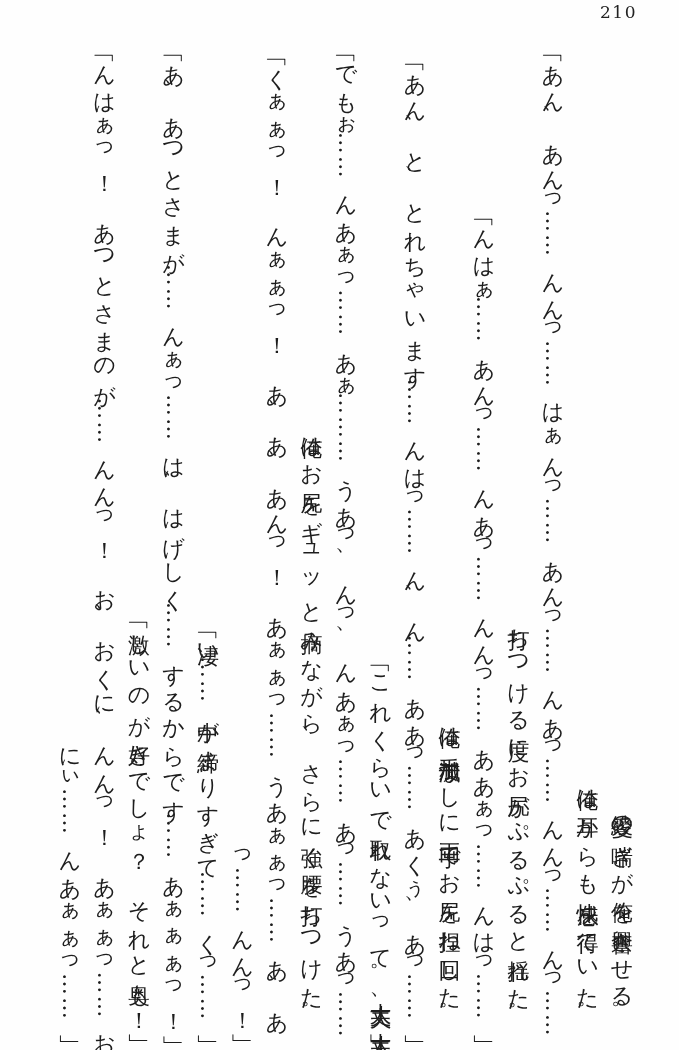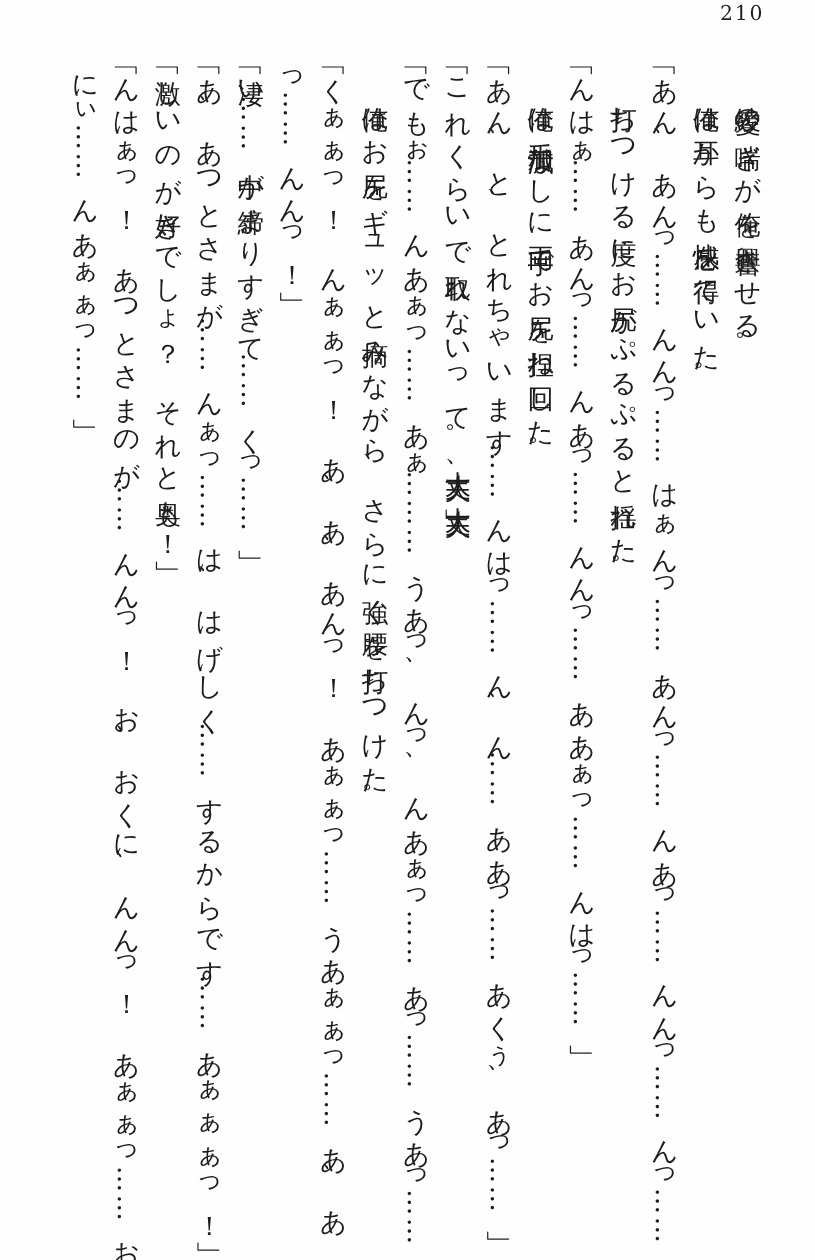--- a/index.html
+++ b/index.html
@@ -8,20 +8,21 @@
     background: #ffffff;
   }
   .book-page {
     position: relative;
     width: 679px;
     height: 1050px;
     background: #fefefe;
     overflow: hidden;
     font-family: "DejaVu Serif", "Liberation Serif", serif;
     color: #1d1d1d;
+    text-align: right;
   }
   .page-number {
     position: absolute;
     top: 2px;
     left: 600px;
     font-size: 17px;
     letter-spacing: 1.5px;
     color: #222222;
   }
   .text-block {

